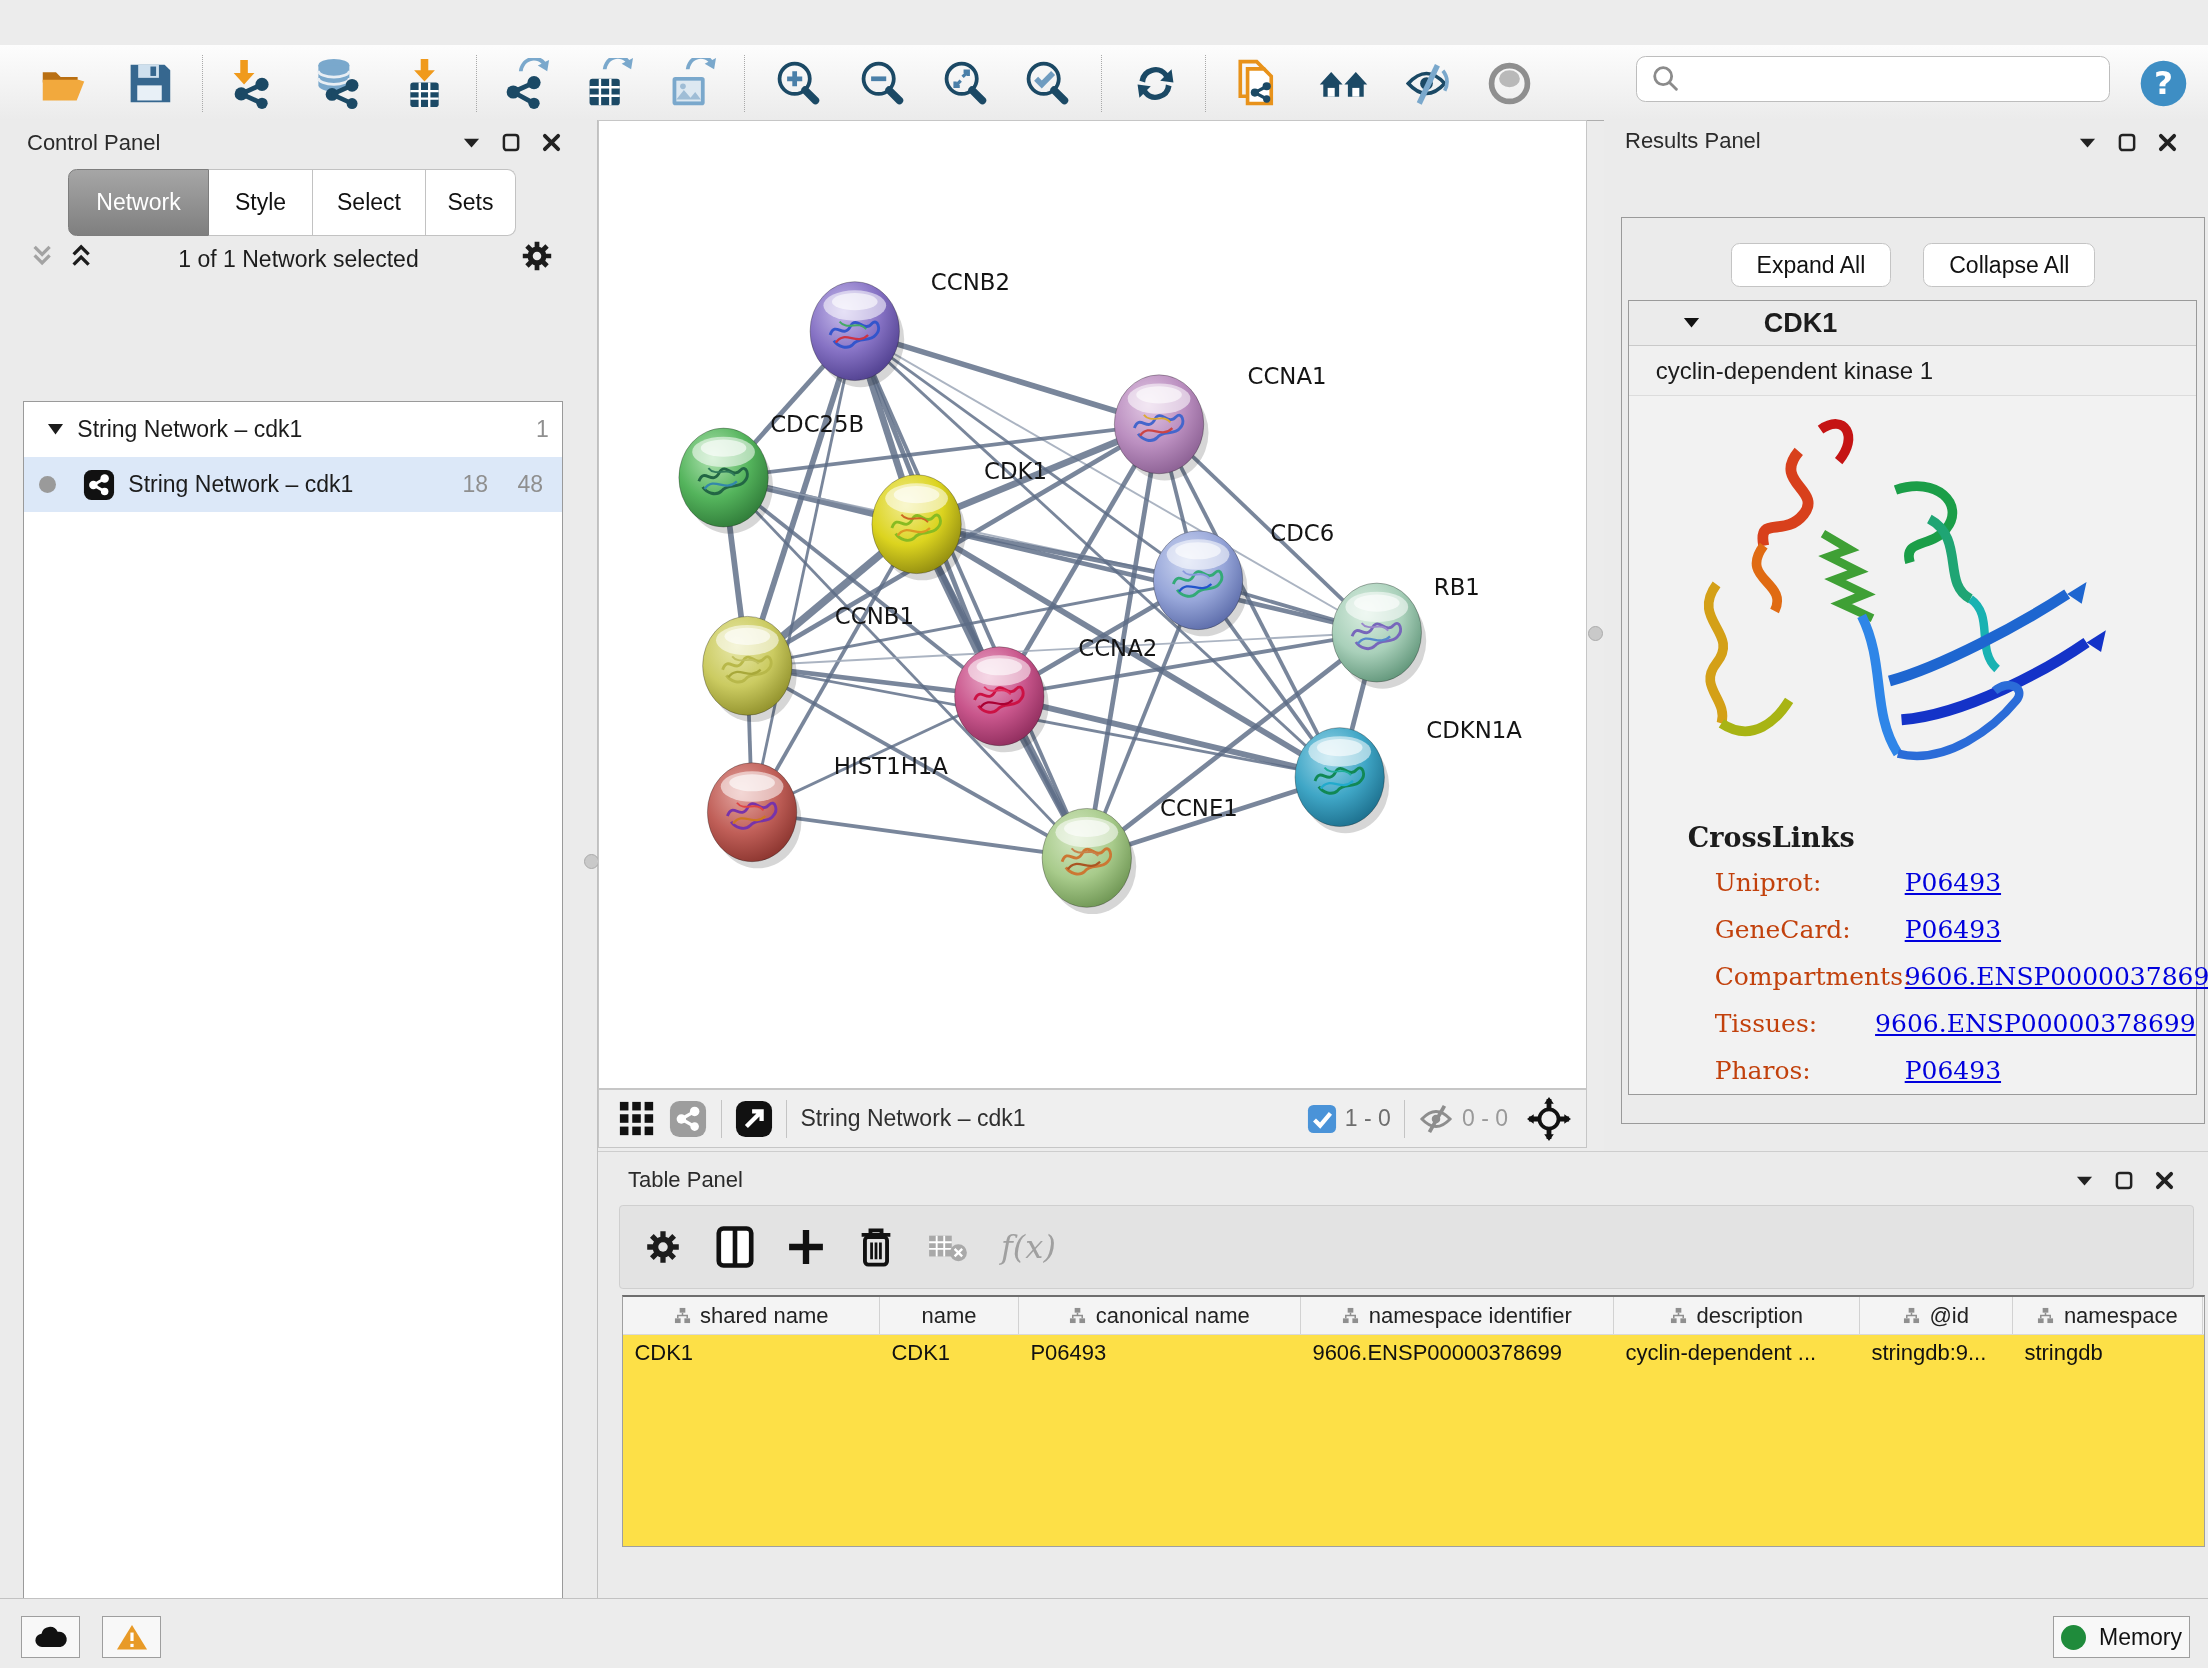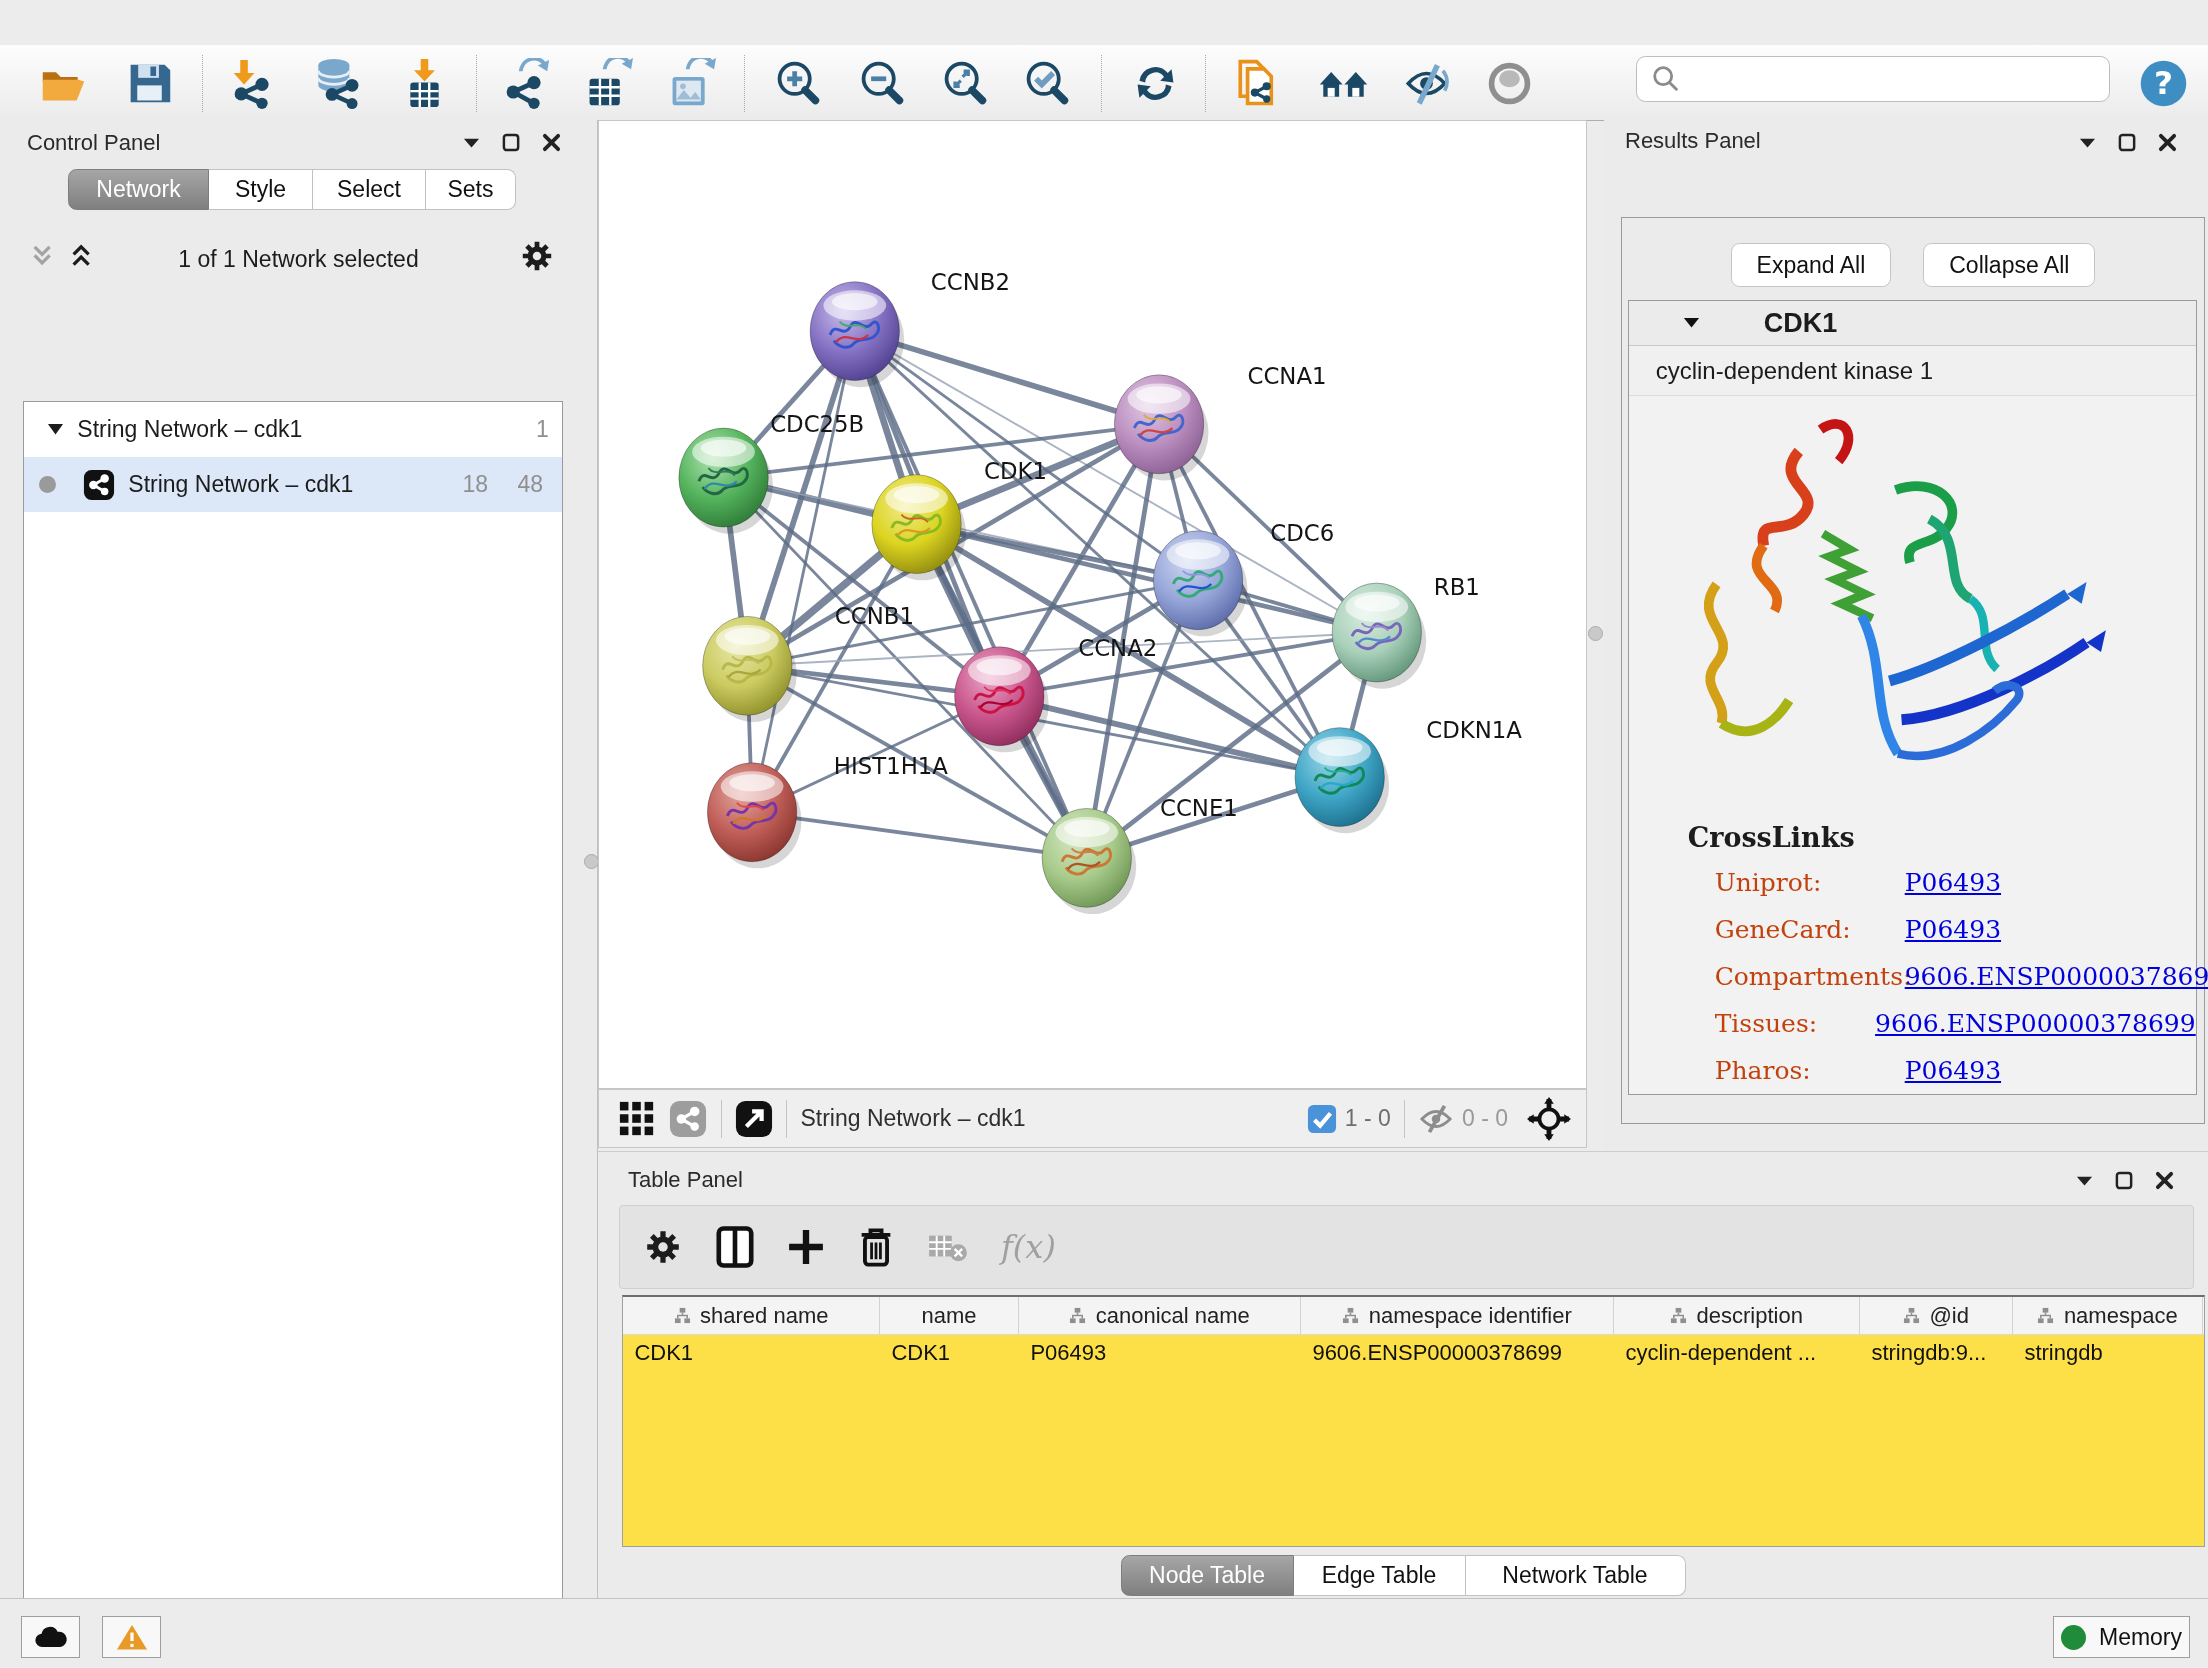--- a/index.html
+++ b/index.html
@@ -20,21 +20,21 @@
     align-items:center;justify-content:center;}
   .tbdiv{position:absolute;top:9.5px;height:57px;width:0;
     border-left:1.9px dotted #a9a9a9;}
   #searchbox{position:absolute;left:1636px;top:11.4px;width:472px;height:44px;
     background:#fff;border:1px solid #bdbdbd;border-radius:9.5px;display:flex;align-items:center;}
   #searchbox input{border:none;outline:none;font-size:21px;flex:1;background:transparent;
     font-family:"Liberation Sans",sans-serif;}
   
   .panel-title{font-size:22px;color:#2a2a2a;}
   .trio{position:absolute;display:flex;gap:21px;align-items:center;}
-  .seg{display:inline-block;padding:6px 0;text-align:center;font-size:23px;background:#fff;
+  .seg{display:inline-block;padding:19px 0;text-align:center;font-size:23px;background:#fff;
     border:1px solid #c2c2c2;border-left:none;color:#111;cursor:default;}
   .seg.first{border-left:1px solid #c2c2c2;border-radius:8.6px 0 0 8.6px;}
   .seg.last{border-radius:0 8.6px 8.6px 0;}
   .seg.only{border-left:1px solid #8d8d8d;border-radius:8.6px;}
   .seg.sel{background:linear-gradient(#a6a6a6,#7f7f7f);color:#fff;border-color:#7d7d7d;}
   #control-panel{left:0;top:120px;width:597px;height:1478px;background:#ebebeb;
     border-right:1px solid #c0c0c0;}
   #cp-tree{position:absolute;left:23px;top:281px;width:538px;height:1301px;background:#fff;
     border:1px solid #9a9a9a;}
   .tree-row{position:relative;height:55px;display:flex;align-items:center;font-size:23px;}
@@ -802,21 +802,20 @@
           <div class="td" style="width: 257px;">CDK1</div>
           <div class="td" style="width: 139px;">CDK1</div>
           <div class="td" style="width: 282px;">P06493</div>
           <div class="td" style="width: 313px;">9606.ENSP00000378699</div>
           <div class="td" style="width: 246px;">cyclin-dependent ...</div>
           <div class="td" style="width: 153px;">stringdb:9...</div>
           <div class="td" style="width: 190px;">stringdb</div>
         </div>
     </div>
 
-    <div id="tp-tabs"><span class="seg first sel" style="width: 171px;">Node Table</span><span class="seg" style="width: 171px;">Edge Table</span><span class="seg last" style="width: 219px;">Network Table</span></div>
   </div>
 
   <div id="statusbar" class="abs">
     <div class="sb-btn" style="left:21px;width:57px">
       <svg width="36" height="27" viewBox="0 0 38 28">
         <path d="M10 24 a7 7 0 0 1 -1 -14 a9 9 0 0 1 17 -2 a7 7 0 0 1 3 16z" fill="#111"></path>
       </svg>
     </div>
     <div class="sb-btn" style="left:102px;width:57px">
       <svg width="32" height="28.5" viewBox="0 0 34 30">

